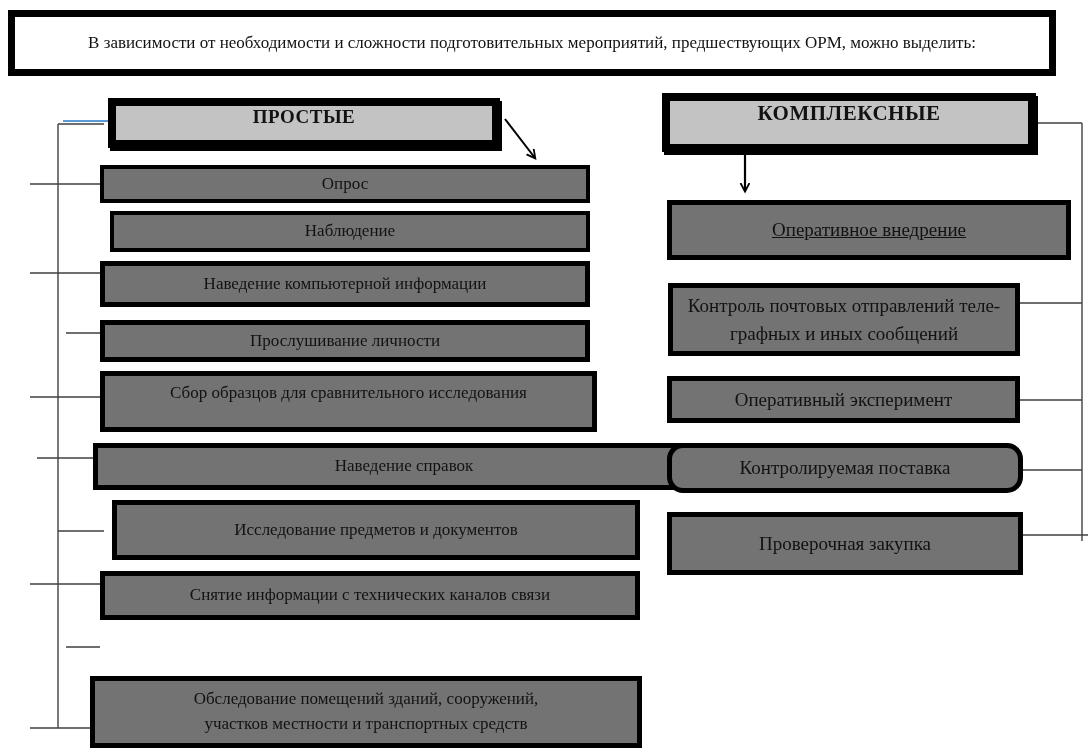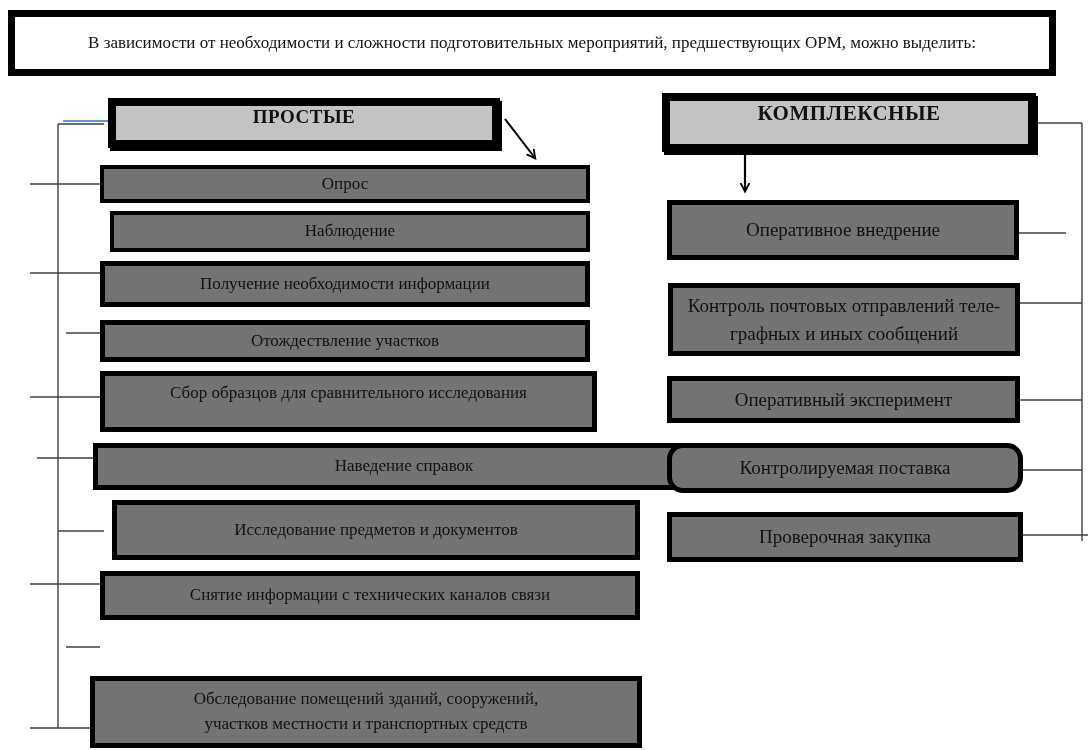--- a/index.html
+++ b/index.html
@@ -61,25 +61,25 @@
   .s2  { left: 110px; top: 211px; width: 480px; height: 41px; }
   .s3  { left: 100px; top: 261px; width: 490px; height: 46px; }
   .s4  { left: 100px; top: 320px; width: 490px; height: 42px; }
   .s5  { left: 100px; top: 371px; width: 497px; height: 61px; }
   .s6  { left: 93px; top: 443px; width: 622px; height: 47px; }
   .s7  { left: 112px; top: 500px; width: 528px; height: 60px; }
   .s8  { left: 100px; top: 571px; width: 540px; height: 49px; }
   .s9  { left: 100px; top: 626px; width: 540px; height: 42px; }
   .s10 { left:  90px; top: 676px; width: 552px; height: 72px; }
   
-  .c1 { left: 667px; top: 200px; width: 352px; height: 60px; font-size: 19px; }
+  .c1 { left: 667px; top: 200px; width: 404px; height: 60px; font-size: 19px; text-decoration: underline; }
   .c2 { left: 668px; top: 283px; width: 352px; height: 73px; font-size: 19px; }
   .c3 { left: 667px; top: 376px; width: 353px; height: 47px; font-size: 19px; }
   .c4 { left: 667px; top: 443px; width: 356px; height: 50px; font-size: 19px; border-radius: 16px; }
-  .c5 { left: 667px; top: 512px; width: 356px; height: 50px; font-size: 19px; }
+  .c5 { left: 667px; top: 512px; width: 356px; height: 63px; font-size: 19px; }
 </style>
 </head>
 <body>
 
 <div class="stage">
 
   <svg class="wires" viewBox="0 0 1088 750" xmlns="http://www.w3.org/2000/svg">
     <defs>
       <marker id="ah" markerWidth="11" markerHeight="11" refX="8.5" refY="5" orient="auto" markerUnits="userSpaceOnUse">
         <path d="M0.5 0.5 L9 5 L0.5 9.5" fill="none" stroke="#000" stroke-width="1.8"></path>
@@ -121,22 +121,22 @@
 
   <div class="hdr simple">
     <span>ПРОСТЫЕ</span>
   </div>
   <div class="hdr complex">
     <span>КОМПЛЕКСНЫЕ</span>
   </div>
 
   <div class="node s1">Опрос</div>
   <div class="node s2">Наблюдение</div>
-  <div class="node s3 b5">Получение необходимости информации</div>
-  <div class="node s4 b5">Отождествление участков</div>
+  <div class="node s3 b5">Наведение компьютерной информации</div>
+  <div class="node s4 b5">Прослушивание личности</div>
   <div class="node s5 b5 top-align">Сбор образцов для сравнительного исследования</div>
   <div class="node s6 b5">Наведение справок</div>
   <div class="node s7 b5">Исследование предметов и документов</div>
   <div class="node s8 b5">Снятие информации с технических каналов связи</div>
   <div class="node s10 b5">Обследование помещений зданий, сооружений,
 участков местности и транспортных средств</div>
 
   <div class="node c1 b5">Оперативное внедрение</div>
   <div class="node c2 b5">Контроль почтовых отправлений теле-
 графных и иных сообщений</div>

